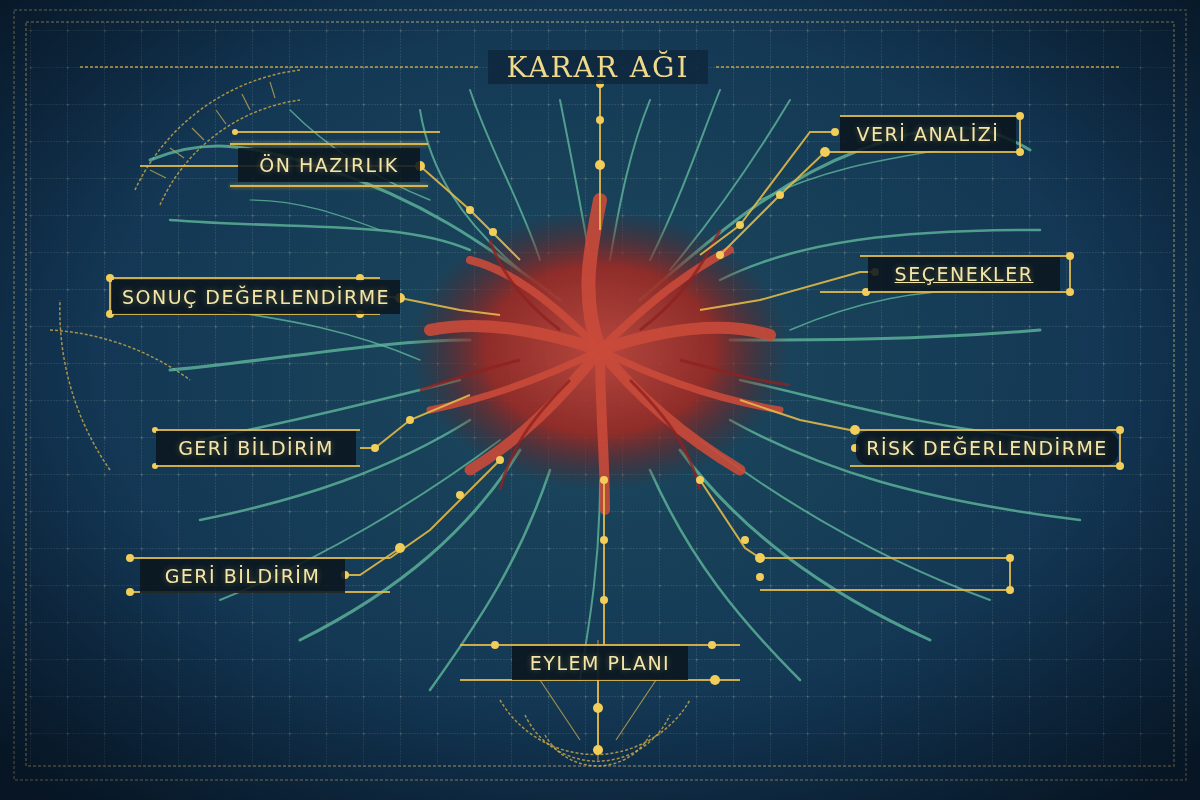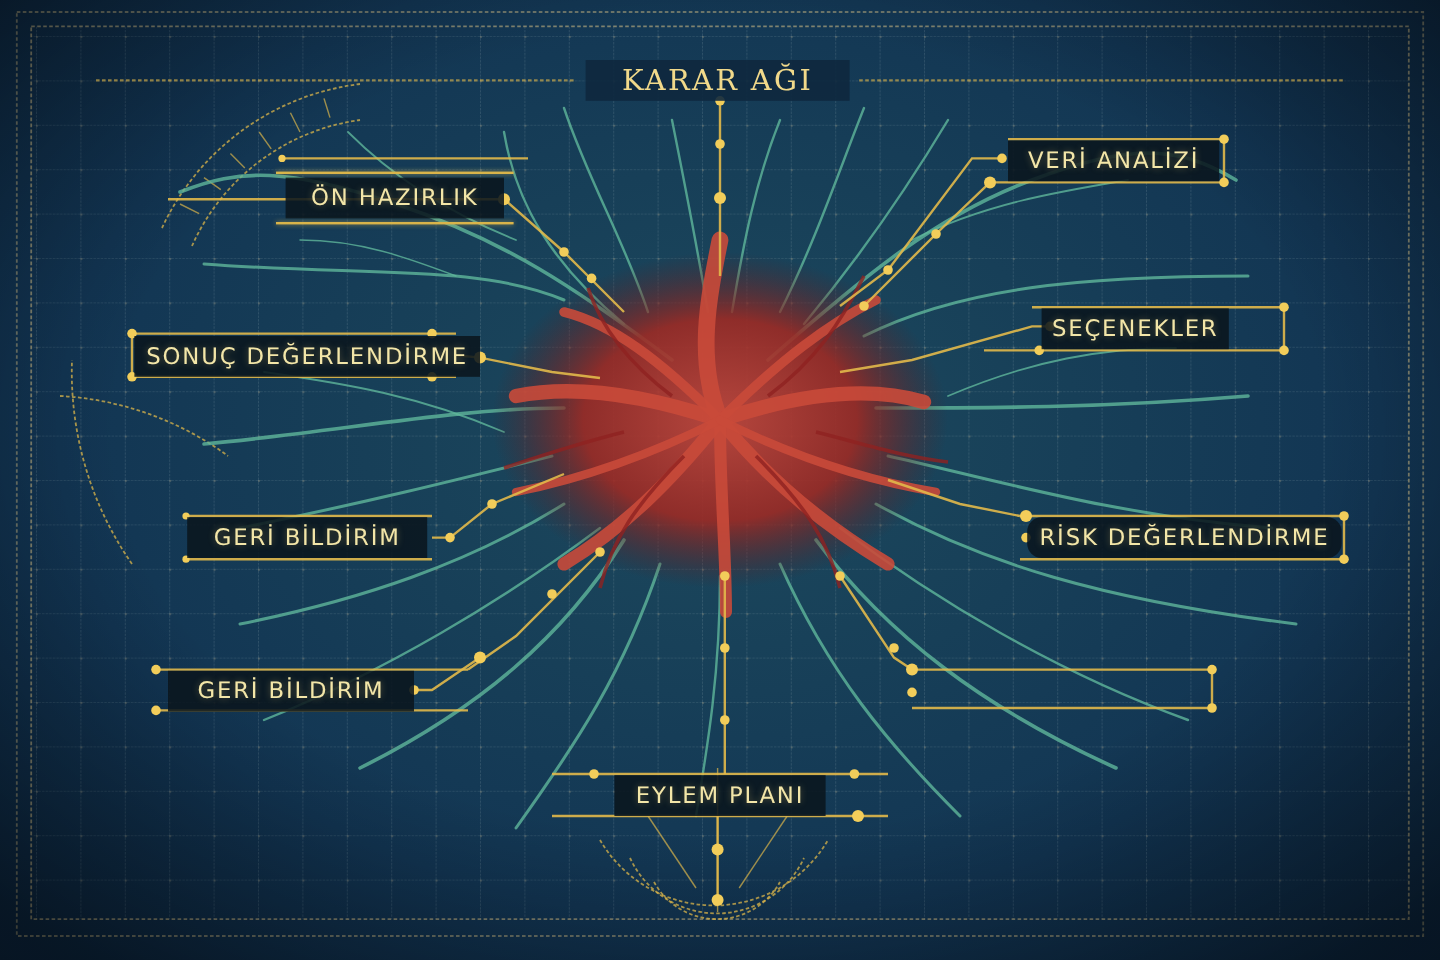--- a/index.html
+++ b/index.html
@@ -7,21 +7,21 @@
   #stage{position:relative;width:1200px;height:800px;overflow:hidden;
     background:radial-gradient(ellipse at 50% 45%, #1d4a5e 0%, #173f58 35%, #123553 65%, #0c2640 100%);}
   #stage svg.layer{position:absolute;left:0;top:0;}
   .label{position:absolute;height:34px;display:flex;align-items:center;justify-content:center;
     background:rgba(10,22,30,0.88);color:#f3e6a8;font-family:"DejaVu Sans",sans-serif;
     font-size:19px;letter-spacing:1.5px;white-space:nowrap;padding:0 14px;box-sizing:border-box;
     text-shadow:0 0 6px rgba(255,220,120,0.35);}
   .label .bar-top,.label .bar-bot{position:absolute;left:-8px;right:-8px;height:2px;background:#d9b44a;box-shadow:0 0 4px rgba(240,200,80,0.6);}
   .label .bar-top{top:-5px;} .label .bar-bot{bottom:-5px;}
   .title{position:absolute;left:488px;top:50px;width:220px;height:34px;display:flex;align-items:center;justify-content:center;
-    background:rgba(14,40,62,0.9);color:#f1d98a;font-family:"DejaVu Serif",serif;font-size:24px;letter-spacing:2px;}
+    background:rgba(14,40,62,0.9);color:#f1d98a;font-family:"DejaVu Serif",serif;font-size:28px;letter-spacing:2px;}
 </style>
 </head>
 <body>
 
 <div id="stage">
 
   <svg class="layer" width="1200" height="800">
     <defs>
       <pattern id="grid" width="37" height="37" patternUnits="userSpaceOnUse" x="30" y="30">
         <path d="M37 0 L0 0 0 37" fill="none" stroke="#8aa3ac" stroke-opacity="0.35" stroke-width="1" stroke-dasharray="2 1"></path>
@@ -244,21 +244,21 @@
   </div>
 
   <div class="label" style="left:840px;top:117px;width:176px;justify-content:center;">
     <span>VERİ ANALİZİ</span>
   </div>
 
   <div class="label" style="left:112px;top:280px;width:288px;">
     <span>SONUÇ DEĞERLENDİRME</span>
   </div>
 
-  <div class="label" style="left:868px;top:257px;width:156px;">
+  <div class="label" style="left:868px;top:257px;width:192px;text-decoration:underline;">
     <span>SEÇENEKLER</span>
   </div>
 
   <div class="label" style="left:156px;top:431px;width:200px;">
     <span>GERİ BİLDİRİM</span>
   </div>
 
   <div class="label" style="left:856px;top:431px;width:262px;border-radius:12px;">
     <span>RİSK DEĞERLENDİRME</span>
   </div>

